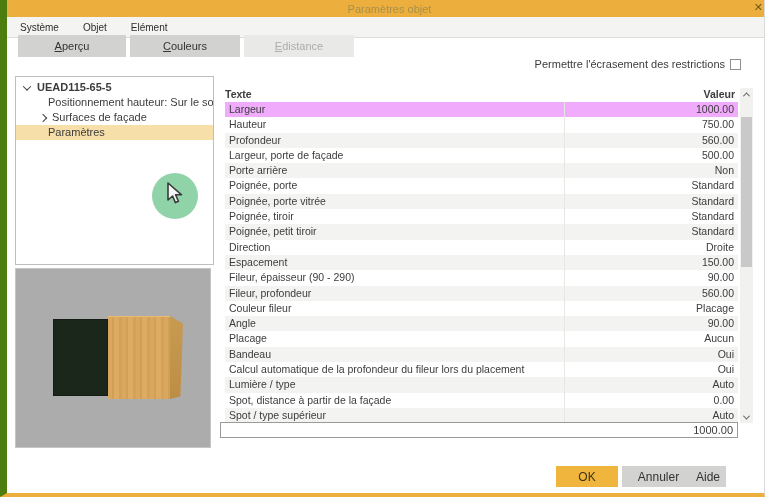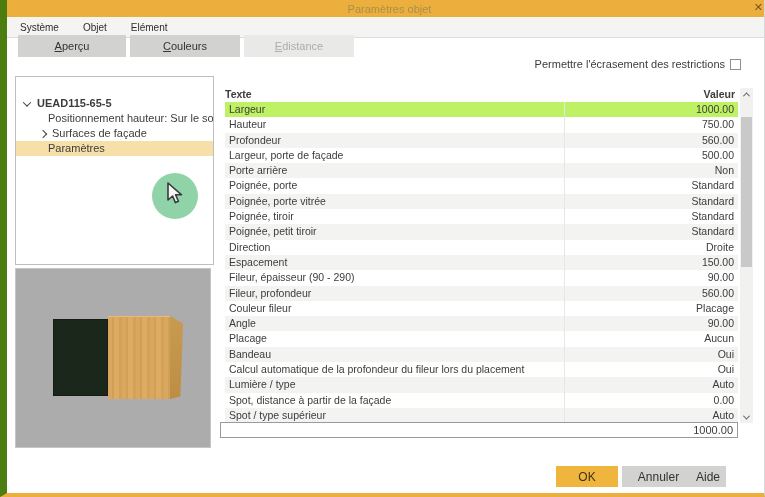--- a/index.html
+++ b/index.html
@@ -31,21 +31,21 @@
   .tab-btn.t2 { left:237px; width:110px; background:#e9e9e8; color:#adadab; }
   .tab-btn .u { text-decoration:underline; }
 
   
   .restrict { position:absolute; top:58px; right:23px; display:flex; align-items:center; gap:5px; }
   .restrict .lbl { font-size:11px; color:#3c3c3c; }
   .restrict .box { width:11px; height:11px; border:1px solid #8f8f8f; background:#fff; }
 
   
   .tree { position:absolute; left:8px; top:76px; width:199px; height:189px; background:#fff;
-          border:1px solid #bfbfbf; padding-top:19px; font-size:11px; color:#3c3c3c; }
+          border:1px solid #bfbfbf; padding-top:3px; font-size:11px; color:#3c3c3c; }
   .tree-row { height:15px; line-height:15px; display:flex; align-items:center; white-space:nowrap; overflow:hidden; }
   .tree-root { font-weight:bold; }
   .tree-row.sel { background:#f6dfa9; }
   .ind1 { padding-left:32px; }
   .chev { display:inline-block; width:6px; height:6px; border-right:1.5px solid #3c3c3c;
           border-bottom:1.5px solid #3c3c3c; margin:0 7px 0 8px; }
   .chev.down { transform:rotate(45deg) translate(-1px,-1px); }
   .chev.right { transform:rotate(-45deg); margin-left:24px; margin-right:6px; }
 
   
@@ -68,21 +68,21 @@
   
   .ptable { position:absolute; left:218px; top:88px; width:513px; }
   .thead { height:14px; display:flex; font-size:10.5px; font-weight:bold; color:#3c3c3c; }
   .thead .h-text { flex:1; }
   .thead .h-val  { text-align:right; padding-right:3px; }
   .trows { position:relative; }
   .trows::after { content:""; position:absolute; left:339px; top:0; bottom:0; width:1px; background:#e6e6e3; }
   .trow { height:15.3px; line-height:15.3px; display:flex; font-size:10.5px; color:#3c3c3c; }
   .trow.even { background:#f3f3f1; }
   .trow.odd  { background:#ffffff; }
-  .trow.selected { background:#bef264; }
+  .trow.selected { background:#f0abfc; }
   .tcell-text { flex:1; padding-left:4px; white-space:nowrap; overflow:hidden; }
   .tcell-value { padding-right:4px; text-align:right; white-space:nowrap; }
 
   
   .vscroll { position:absolute; left:733px; top:88px; width:13px; height:335px; background:#f1f1f0; }
   .vs-up, .vs-down { position:absolute; left:0; width:13px; height:12px; display:flex;
                      align-items:center; justify-content:center; }
   .vs-up { top:0; } .vs-down { bottom:0; }
   .arr { width:5px; height:5px; border-right:1.4px solid #555; border-bottom:1.4px solid #555; }
   .arr.up { transform:rotate(-135deg) translate(-1px,-1px); }

